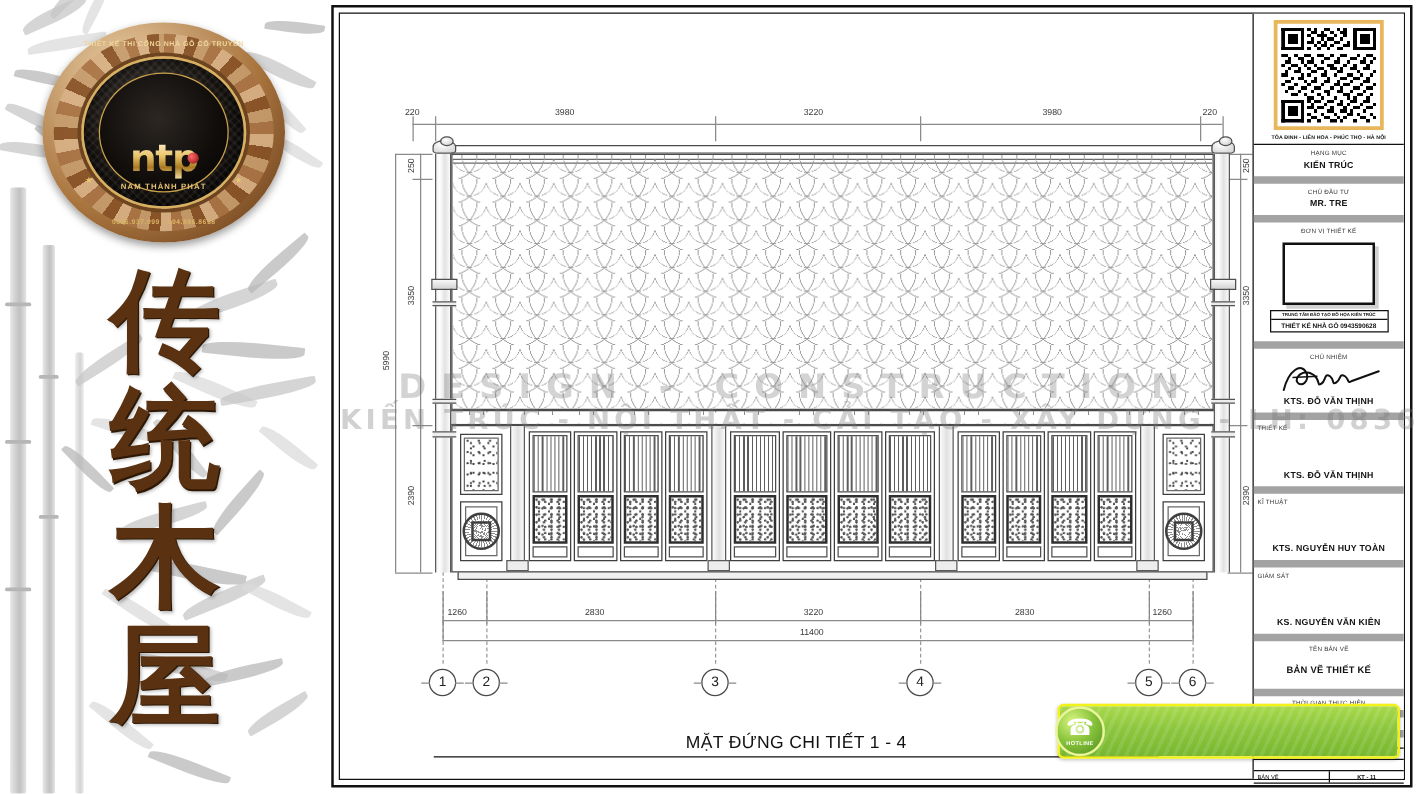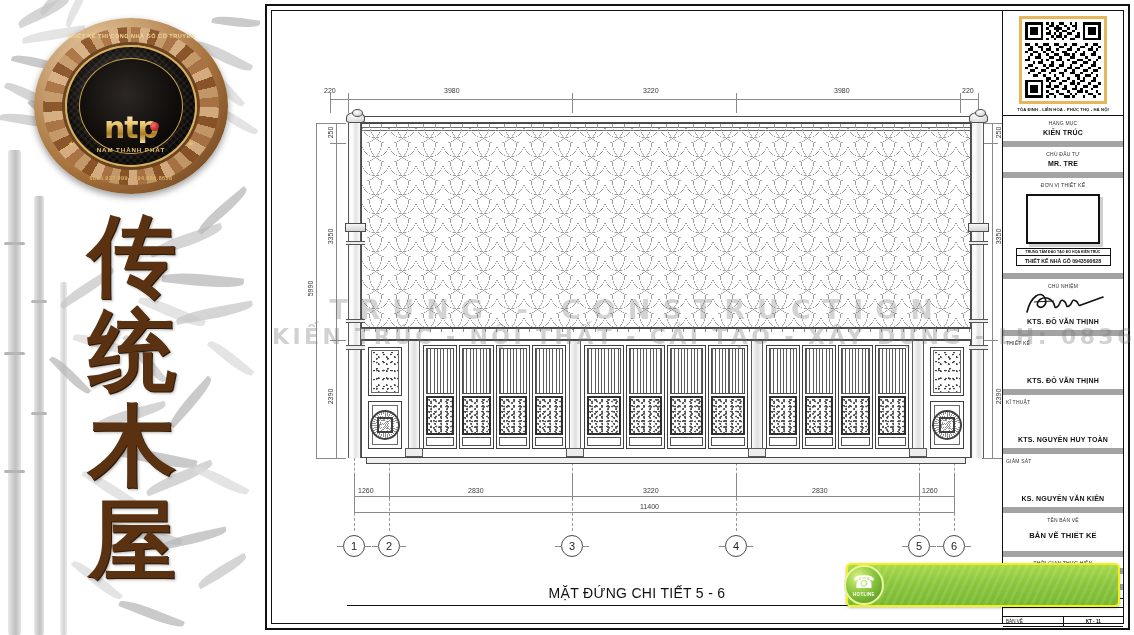--- a/index.html
+++ b/index.html
@@ -642,24 +642,24 @@
     <div class="dimtick" style="left:682px; top:485px; width:1px; height:17px;"></div>
     <div class="dimtext" style="left:368px; top:492px;">11400</div>
 
     <div class="bubble" style="left:71px;  top:524px;">1</div>
     <div class="bubble" style="left:106px; top:524px;">2</div>
     <div class="bubble" style="left:289px; top:524px;">3</div>
     <div class="bubble" style="left:453px; top:524px;">4</div>
     <div class="bubble" style="left:636px; top:524px;">5</div>
     <div class="bubble" style="left:671px; top:524px;">6</div>
 
-    <div class="wm" id="wm1">TRUNG - CONSTRUCTION</div>
+    <div class="wm" id="wm1">DESIGN - CONSTRUCTION</div>
     <div class="wm" id="wm2">KIẾN TRÚC - NỘI THẤT - CẢI TẠO - XÂY DỰNG - LH: 0836.937.999</div>
 
-    <div id="draw-title">MẶT ĐỨNG CHI TIẾT 5 - 6</div>
+    <div id="draw-title">MẶT ĐỨNG CHI TIẾT 1 - 4</div>
     <div id="draw-title-rule"></div>
   </div>
 
   <div id="title-block">
 
     <div id="qr-wrap">
       <svg id="qr" viewBox="0 0 29 29" shape-rendering="crispEdges">
         <rect width="29" height="29" fill="#fff"></rect>
         <g fill="#000">
           <rect x="0" y="0" width="7" height="1"></rect>

